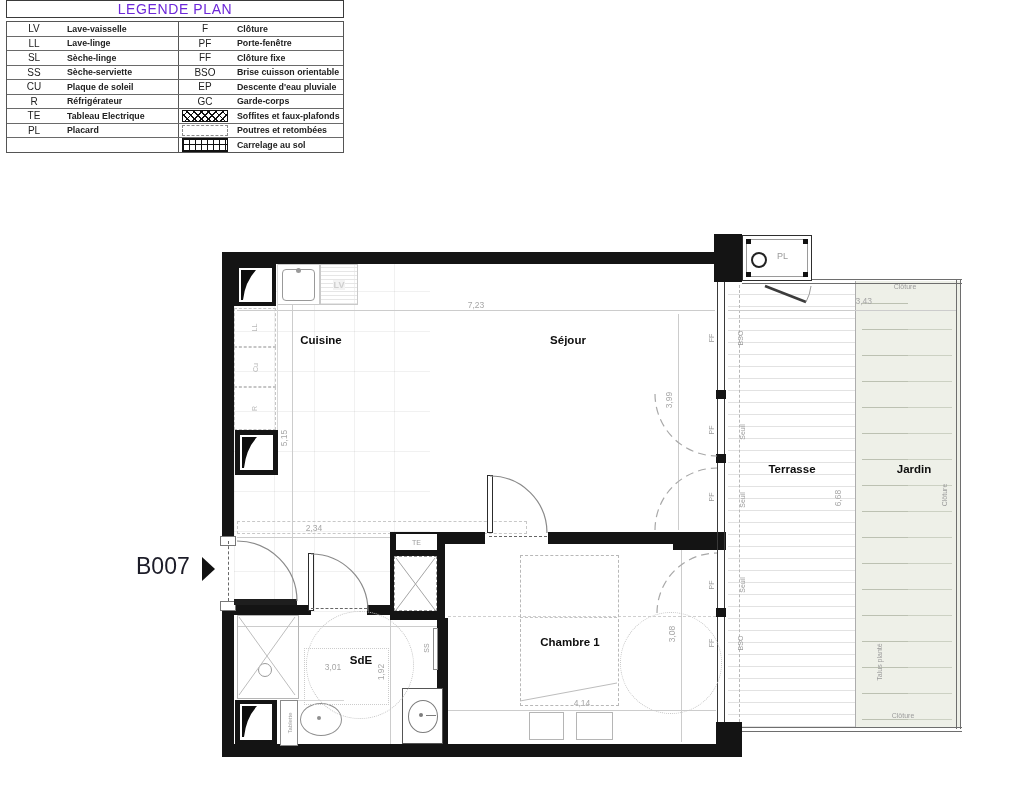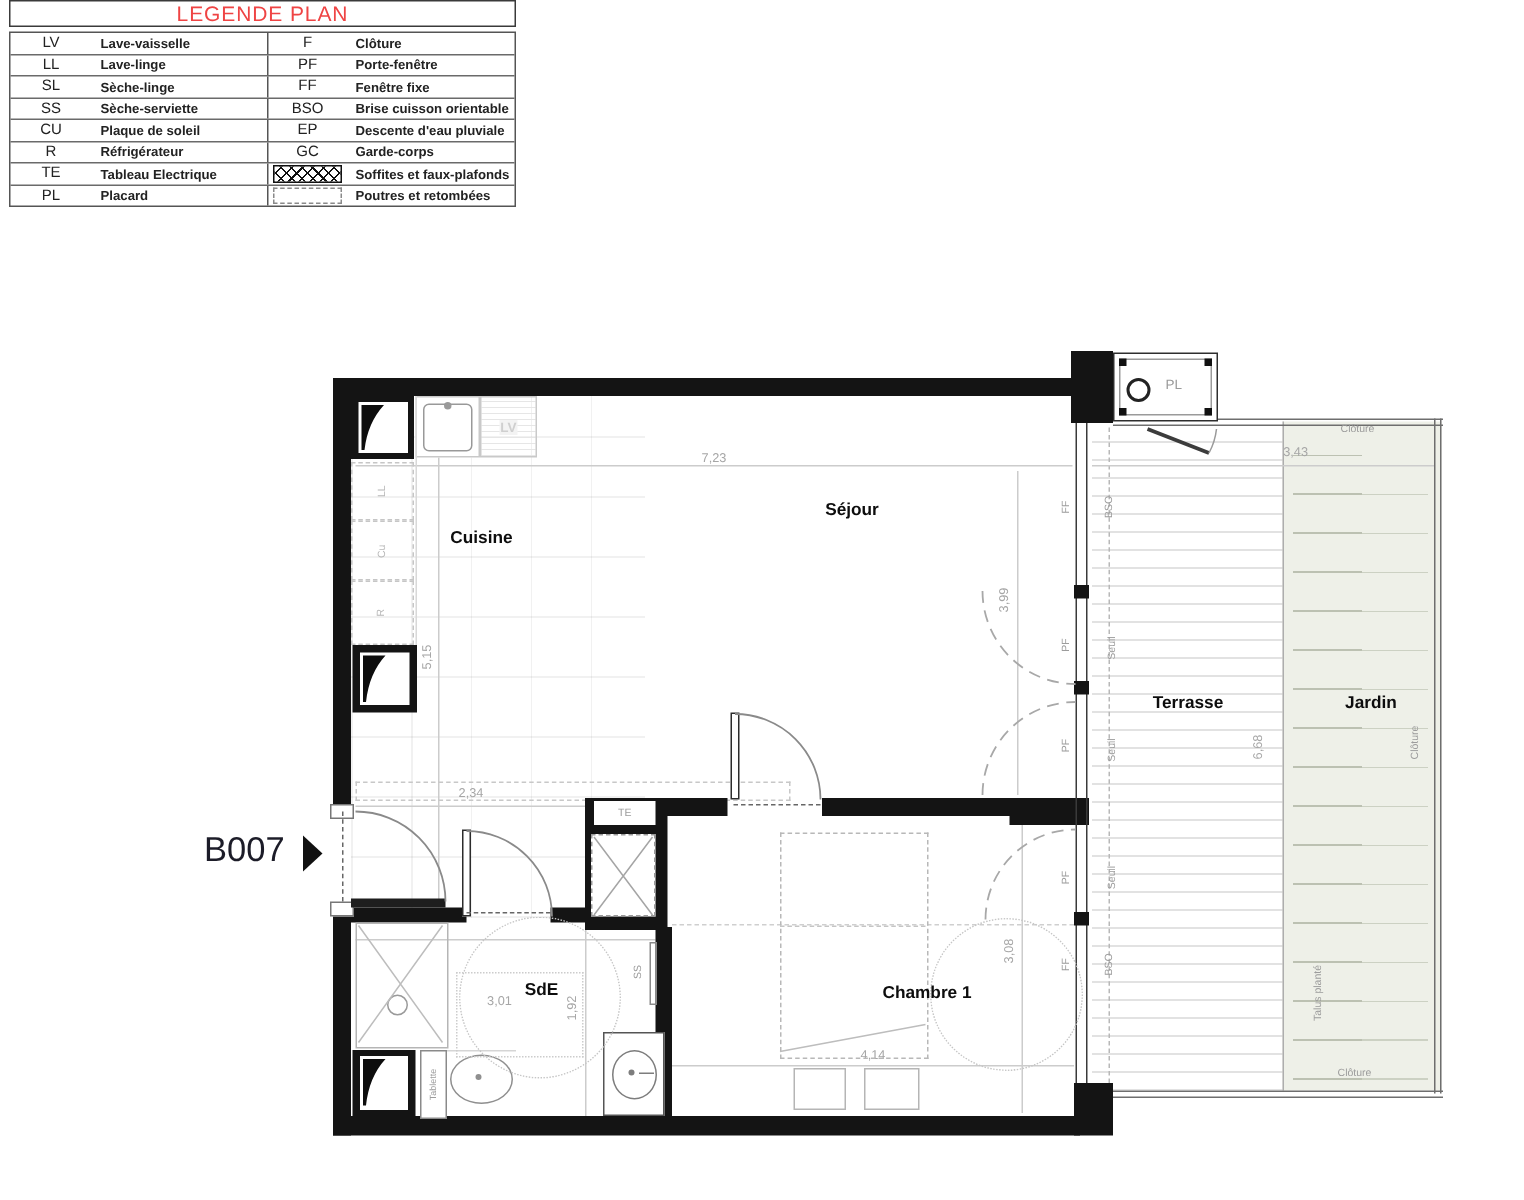--- a/index.html
+++ b/index.html
@@ -2,21 +2,21 @@
 <html><head>
 <meta charset="utf-8">
 <style>
   html,body{margin:0;padding:0;background:#fff;}
   #stage{position:relative;width:1016px;height:800px;background:#fff;overflow:hidden;
          font-family:"Liberation Sans", sans-serif;color:#111;}
   .abs{position:absolute;}
   .wall{position:absolute;background:#141414;}
   
   #legend-title{position:absolute;left:6px;top:0;width:336px;height:16px;border:1px solid #3a3a3a;
-    text-align:center;line-height:16px;font-size:14px;letter-spacing:.6px;color:#ef4444;}
+    text-align:center;line-height:16px;font-size:14px;letter-spacing:.6px;color:#6d28d9;}
   #legend-table{position:absolute;left:6px;top:21px;width:336px;border:1px solid #555;background:#fff;}
   .lrow{display:flex;height:13.5px;border-bottom:1px solid #6a6a6a;align-items:center;}
   .lrow:last-child{border-bottom:none;}
   .lhalf{display:flex;align-items:center;height:100%;}
   .lhalf.left{width:171px;border-right:1px solid #555;}
   .lhalf.right{flex:1;}
   .labbr{width:54px;text-align:center;font-size:10px;color:#222;}
   .labbr.r{width:52px;}
   .ldesc{flex:1;font-size:8.8px;color:#222;padding-left:6px;white-space:nowrap;font-weight:bold;}
   .sym{display:inline-block;vertical-align:middle;}
@@ -79,21 +79,21 @@
           <div class="ldesc">Porte-fenêtre</div>
         </div>
     </div>
     <div class="lrow">
       <div class="lhalf left">
           <div class="labbr">SL</div>
           <div class="ldesc">Sèche-linge</div>
         </div>
       <div class="lhalf right">
           <div class="labbr r">FF</div>
-          <div class="ldesc">Fenêtre fixe</div>
+          <div class="ldesc">Clôture fixe</div>
         </div>
     </div>
     <div class="lrow">
       <div class="lhalf left">
           <div class="labbr">SS</div>
           <div class="ldesc">Sèche-serviette</div>
         </div>
       <div class="lhalf right">
           <div class="labbr r">BSO</div>
           <div class="ldesc">Brise cuisson orientable</div>
@@ -130,20 +130,30 @@
         </div>
     </div>
     <div class="lrow">
       <div class="lhalf left">
           <div class="labbr">PL</div>
           <div class="ldesc">Placard</div>
         </div>
       <div class="lhalf right">
           <div class="labbr r"><span class="sym sym-dash"></span></div>
           <div class="ldesc">Poutres et retombées</div>
+        </div>
+    </div>
+    <div class="lrow">
+      <div class="lhalf left">
+          <div class="labbr"></div>
+          <div class="ldesc"></div>
+        </div>
+      <div class="lhalf right">
+          <div class="labbr r"><span class="sym sym-grid"></span></div>
+          <div class="ldesc">Carrelage au sol</div>
         </div>
     </div>
   </div>
 
   <div class="tile" style="left:234px;top:264px;width:196px;height:348px;"></div>
   <div class="deck" style="left:728px;top:285px;width:128px;height:442px;"></div>
   <div class="thin" style="left:739px;top:285px;width:0;height:442px;border-left:1px dashed #b8b8b8;"></div>
   <div class="jardin" style="left:855px;top:281px;width:105px;height:446px;"></div>
   <div class="jstripe" style="left:862px;top:292px;width:46px;height:428px;background:repeating-linear-gradient(0deg,#bcc1b2 0 1px,transparent 1px 26px);"></div>
   <div class="jstripe" style="left:908px;top:305px;width:44px;height:415px;background:repeating-linear-gradient(0deg,#ccd1c3 0 1px,transparent 1px 26px);"></div>
@@ -283,24 +293,24 @@
     <path d="M655,394 A62,62 0 0 0 717,456" fill="none" stroke="#a8a8a8" stroke-width="1.2" stroke-dasharray="8 5"></path>
     <path d="M655,530 A62,62 0 0 1 717,468" fill="none" stroke="#a8a8a8" stroke-width="1.2" stroke-dasharray="8 5"></path>
     <path d="M657,613 A60,60 0 0 1 717,553" fill="none" stroke="#a8a8a8" stroke-width="1.2" stroke-dasharray="8 5"></path>
     <path d="M396,558 L435,610 M435,558 L396,610" stroke="#a5a5a5" stroke-width="1"></path>
     <path d="M239,617 L295,695 M295,617 L239,695" stroke="#bdbdbd" stroke-width="1"></path>
     <path d="M520,701 L617,683" stroke="#bdbdbd" stroke-width="1"></path>
     <path d="M765,286 L806,302" stroke="#3c3c3c" stroke-width="2.5"></path>
     <path d="M806,302 A44,44 0 0 0 811,286" fill="none" stroke="#9a9a9a" stroke-width="1"></path>
   </svg>
 
-  <div class="room" style="left:281px;top:334px;width:80px;margin-top:19px;">Cuisine</div>
+  <div class="room" style="left:281px;top:334px;width:80px;">Cuisine</div>
   <div class="room" style="left:528px;top:334px;width:80px;">Séjour</div>
   <div class="room" style="left:331px;top:654px;width:60px;">SdE</div>
-  <div class="room" style="left:520px;top:656px;width:100px;margin-left:48px;">Chambre 1</div>
+  <div class="room" style="left:520px;top:636px;width:100px;">Chambre 1</div>
   <div class="room" style="left:752px;top:463px;width:80px;">Terrasse</div>
   <div class="room" style="left:874px;top:463px;width:80px;">Jardin</div>
 
   <span class="vlabel wl" style="left:711px;top:338px;">FF</span>
   <span class="vlabel wl" style="left:711px;top:430px;">PF</span>
   <span class="vlabel wl" style="left:711px;top:497px;">PF</span>
   <span class="vlabel wl" style="left:711px;top:585px;">PF</span>
   <span class="vlabel wl" style="left:711px;top:643px;">FF</span>
   <span class="vlabel wl" style="left:740px;top:338px;">BSO</span>
   <span class="vlabel wl" style="left:740px;top:643px;">BSO</span>

